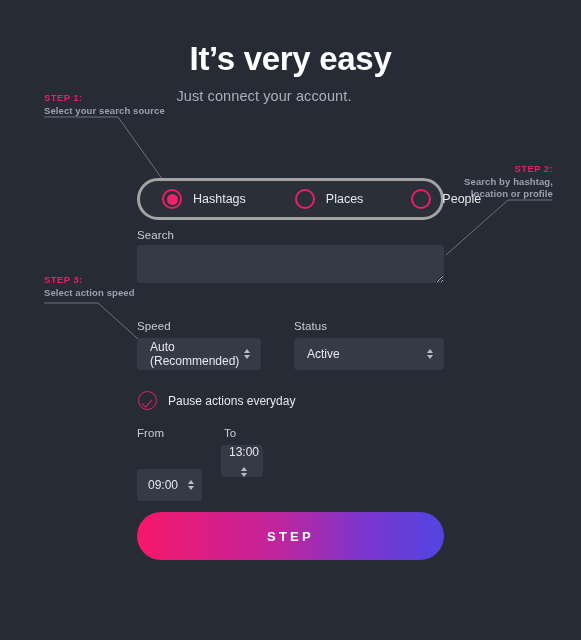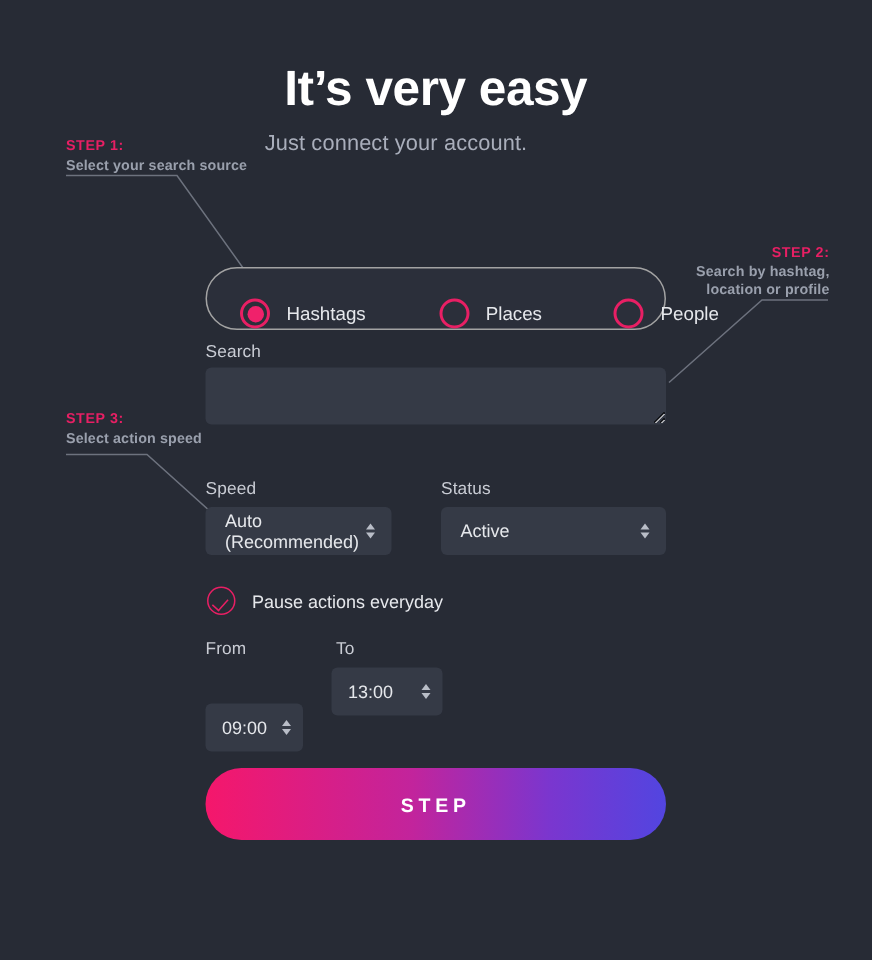--- a/index.html
+++ b/index.html
@@ -38,23 +38,23 @@
   #step1 { left: 44px; top: 92px; text-align: left; }
   #step3 { left: 44px; top: 274px; text-align: left; }
   #step2 { right: 28px; top: 163px; text-align: right; }
 
   .connector { position: absolute; overflow: visible; }
 
   
   .radio-group {
     position: absolute; left: 137px; top: 178px;
     width: 307px; height: 42px;
-    border: 1px solid #a3a3a3; border-radius: 21px;
+    border: 3px solid #a3a3a3; border-radius: 21px;
     background: #2b2f3a;
-    display: flex; align-items: flex-end;
+    display: flex; align-items: center;
   }
   .radio-opt { display: flex; align-items: center; }
   .radio-opt.o1 { margin-left: 22px; }
   .radio-opt.o2 { margin-left: 49px; }
   .radio-opt.o3 { margin-left: 48px; }
   .radio-dot {
     width: 20px; height: 20px; border-radius: 50%;
     border: 2px solid #e81f64; background: transparent;
     display: flex; align-items: center; justify-content: center;
     flex: none;
@@ -129,21 +129,21 @@
     content: ""; position: absolute;
     left: 5px; top: 4.5px; width: 5px; height: 8.5px;
     border-right: 1.6px solid #e81f64; border-bottom: 1.6px solid #e81f64;
     transform: rotate(42deg);
   }
   .check-label { margin-left: 11px; font-size: 12px; color: #e6e8ec; }
 
   #from-label { position: absolute; left: 137px; top: 427px; }
   #to-label   { position: absolute; left: 224px; top: 427px; }
   #from-select { left: 137px; top: 469px; width: 65px; }
-  #to-select   { left: 221px; top: 445px; width: 74px; }
+  #to-select   { left: 221px; top: 445px; width: 42px; flex-direction: column; }
   #from-select, #to-select { padding: 0 7px 0 11px; }
 
   .save-btn {
     position: absolute; left: 137px; top: 512px;
     width: 307px; height: 48px; border: none; border-radius: 24px;
     background: linear-gradient(90deg, #f5176b 0%, #c2249c 45%, #7a36cf 75%, #5245e0 100%);
     color: #ffffff; font-size: 13px; font-weight: bold;
     letter-spacing: 3.2px;
     font-family: "Liberation Sans", "DejaVu Sans", sans-serif;
     cursor: pointer;

